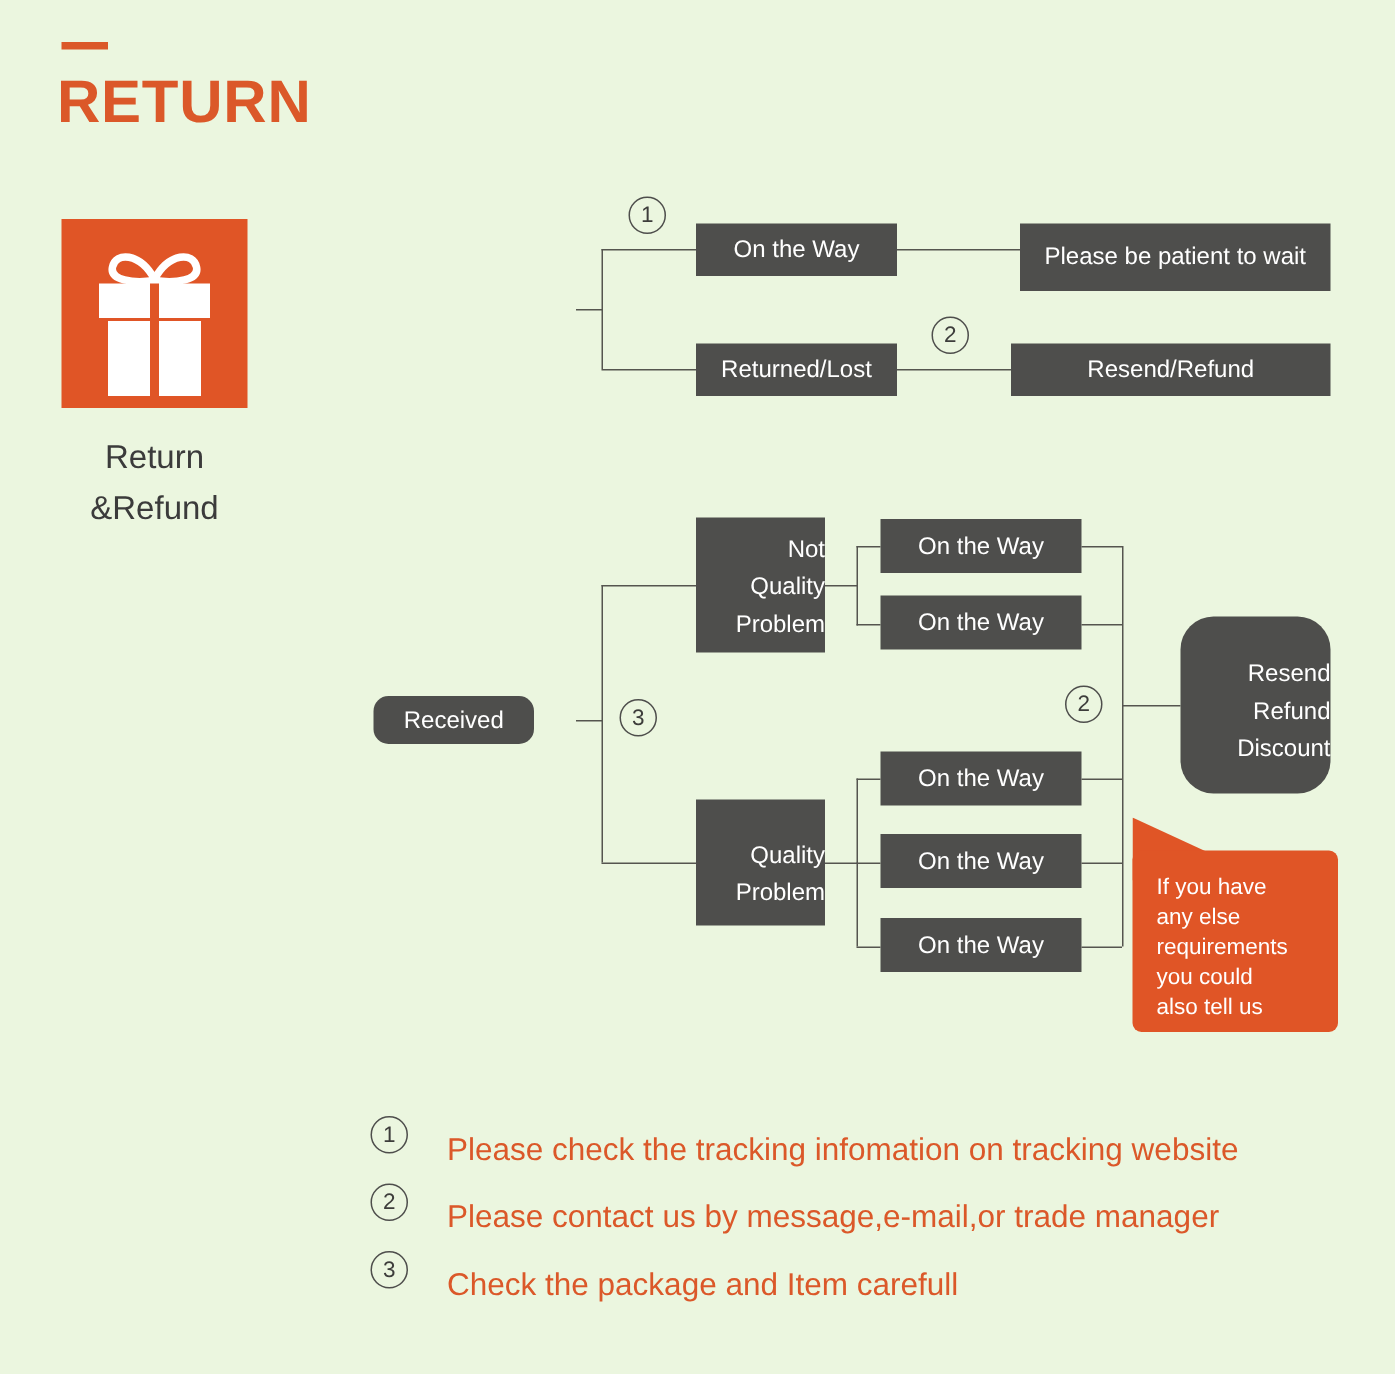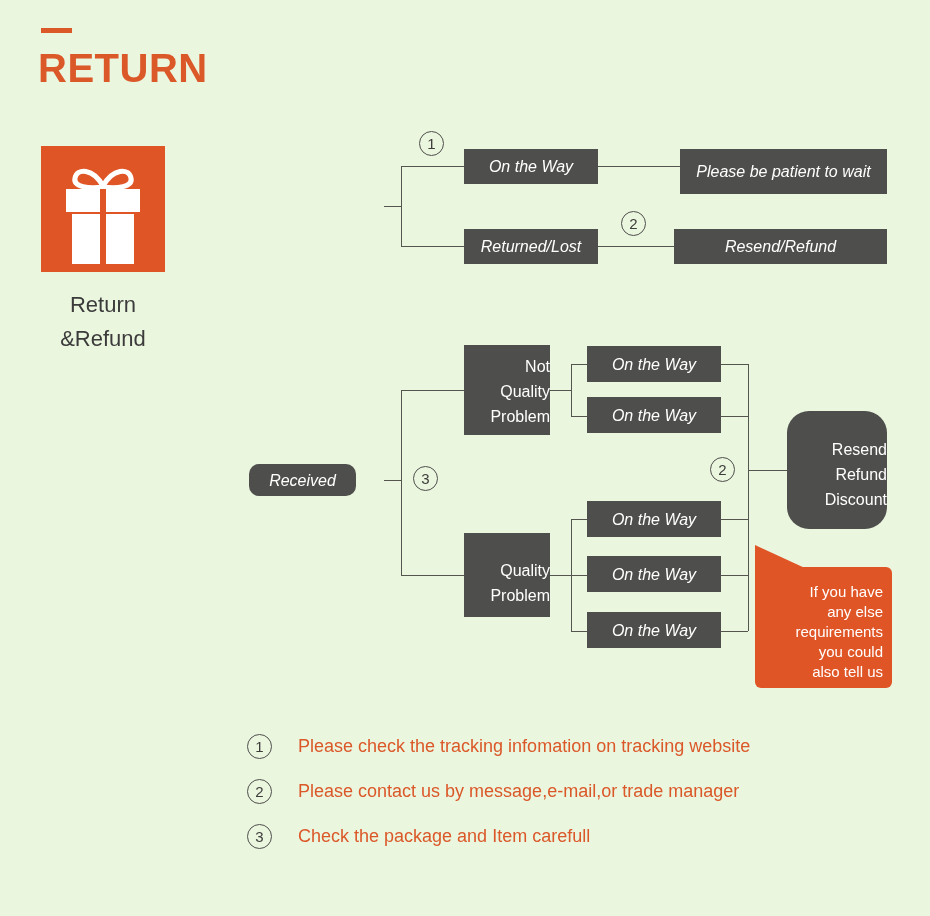--- a/index.html
+++ b/index.html
@@ -67,21 +67,21 @@
   .fbox {
     position: absolute;
     background: #4e4e4c;
     color: #ffffff;
     font-size: 16px;
     box-sizing: border-box;
     display: flex;
     align-items: center;
     line-height: 25px;
   }
-  .fbox.center { justify-content: center; text-align: left; font-style: italic; }
+  .fbox.center { justify-content: center; text-align: left; }
   .fbox.left { justify-content: flex-start; padding-left: 14px; text-align: right; }
 
   
   .ln-h {
     position: absolute;
     height: 1px;
     background: #55554f;
   }
   .ln-v {
     position: absolute;
@@ -130,21 +130,20 @@
     border-radius: 6px;
   }
   .callout .ctext {
     position: absolute;
     left: 16px;
     top: 37px;
     width: 112px;
     color: #ffffff;
     font-size: 15px;
     line-height: 20px;
-    text-align: right;
   }
 
   
   .legend-row {
     position: absolute;
     left: 247px;
     display: flex;
     align-items: center;
   }
   .legend-circ {
@@ -155,23 +154,24 @@
     color: #3d3d3b;
     font-size: 15px;
     display: flex;
     align-items: center;
     justify-content: center;
     flex: 0 0 auto;
     box-sizing: border-box;
   }
   .legend-text {
     margin-left: 26px;
-    font-size: 18px;
+    font-size: 21px;
     color: #db5829;
     white-space: nowrap;
+    margin-top: 21px;
   }
 </style>
 </head>
 <body>
 
 <div id="page">
 
   <div class="title-dash"></div>
   <div class="page-title">RETURN</div>
 

